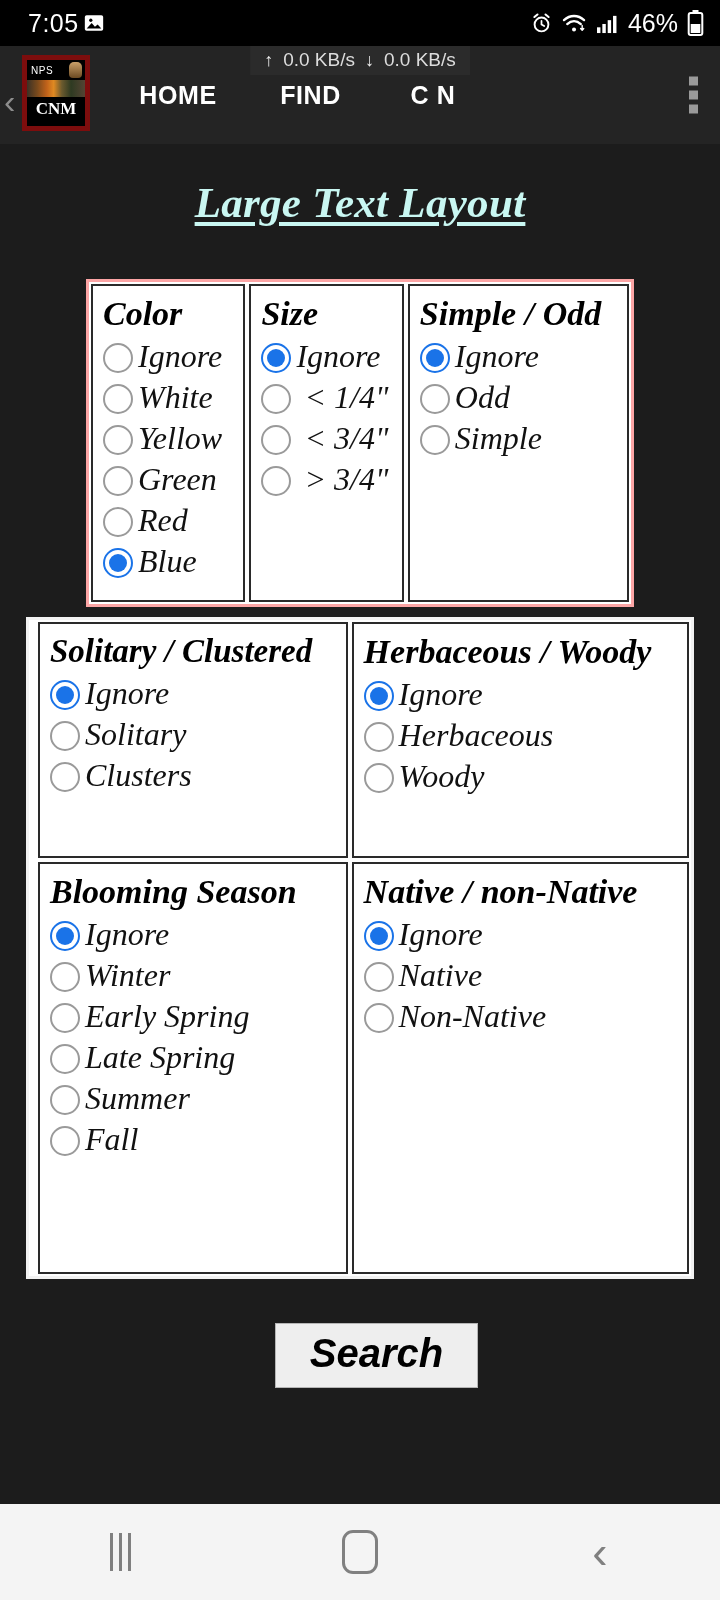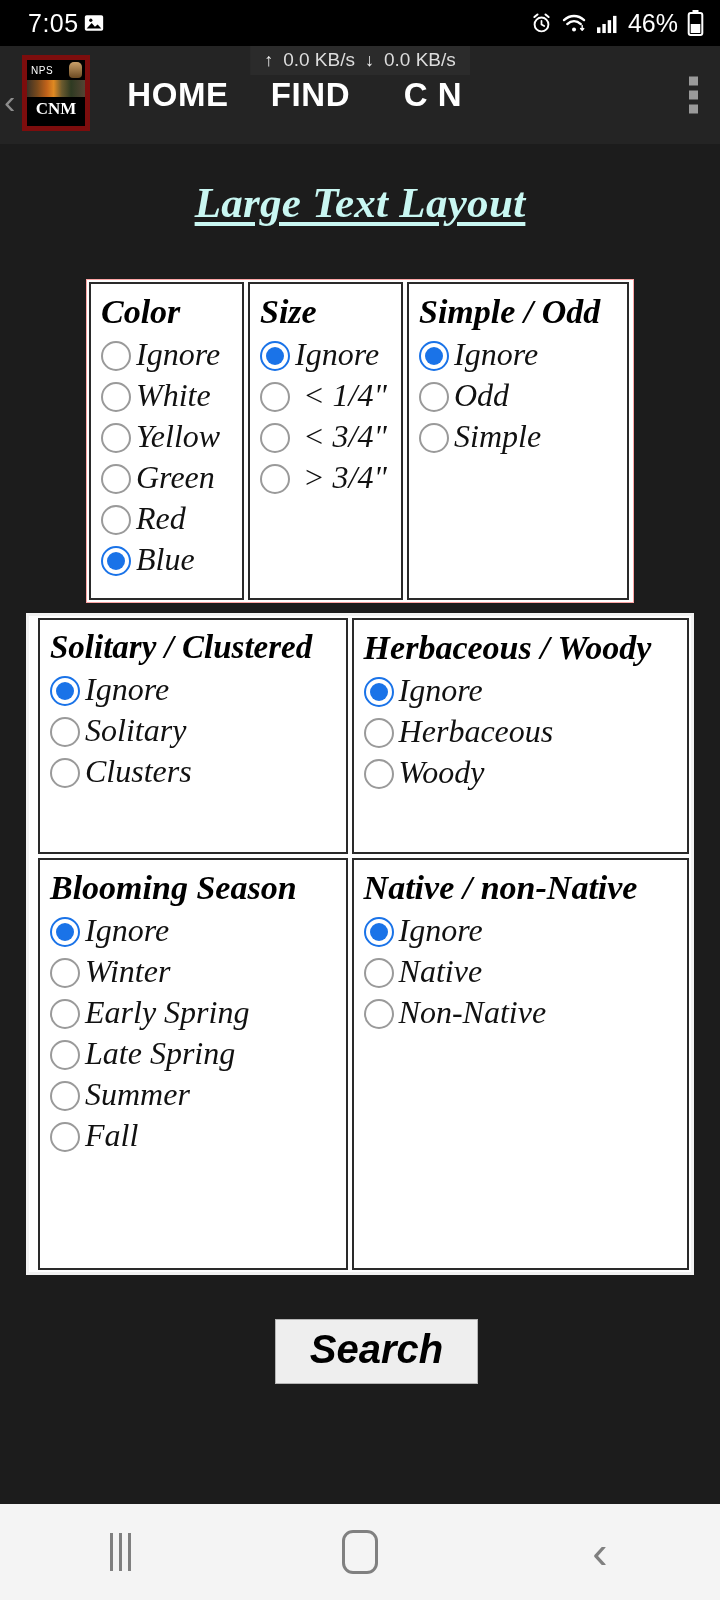--- a/index.html
+++ b/index.html
@@ -56,21 +56,21 @@
     background: linear-gradient(90deg,#3a3126 0%, #7a4a1c 18%, #c0621a 34%,
                 #e08a22 46%, #6b5a2e 60%, #2e3a22 76%, #544433 100%);
   }
   .logo-cnm {
     height: 22px; color: #fff; font-family: "Liberation Serif", serif;
     font-size: 17px; font-weight: bold; text-align: center; line-height: 24px;
   }
   .menu { position: absolute; left: 108px; right: 0; top: 0; height: 98px;
           display: flex; align-items: center; }
   .menu-item {
-    color: #fff; font-size: 33px; font-weight: bold; letter-spacing: .6px;
+    color: #fff; font-size: 25px; font-weight: bold; letter-spacing: .6px;
     padding: 10px 0; text-align: center;
   }
   .mi-home { width: 140px; }
   .mi-find { width: 125px; }
   .mi-cn   { width: 120px; }
   .mi-top  { width: 120px; }
   .kebab {
     position: absolute; right: 22px; top: 50%; transform: translateY(-50%);
     display: flex; flex-direction: column; gap: 5px;
   }
@@ -81,21 +81,21 @@
   .page-title {
     text-align: center; font-family: "Liberation Serif", serif;
     font-size: 43px; font-weight: bold; color: #c9f7f2;
     text-decoration: underline; text-underline-offset: 5px;
     margin-top: 26px; letter-spacing: .3px;
   }
 
   
   .grid1 {
     margin: 52px auto 0 auto; width: 548px;
-    border: 1px solid #fca5a5; background: #fff;
+    border: 3px solid #fca5a5; background: #fff;
     display: flex; align-items: stretch;
   }
   .g1col { background: #fff; border: 2px solid #2a2a2a; margin: 2px; }
   .g1col.c1 { width: 155px; }
   .g1col.c2 { width: 155px; }
   .g1col.c3 { width: 222px; }
   .boxpad { padding: 9px 0 12px 10px; }
 
   .sec-title {
     font-family: "Liberation Serif", serif; font-weight: bold;

